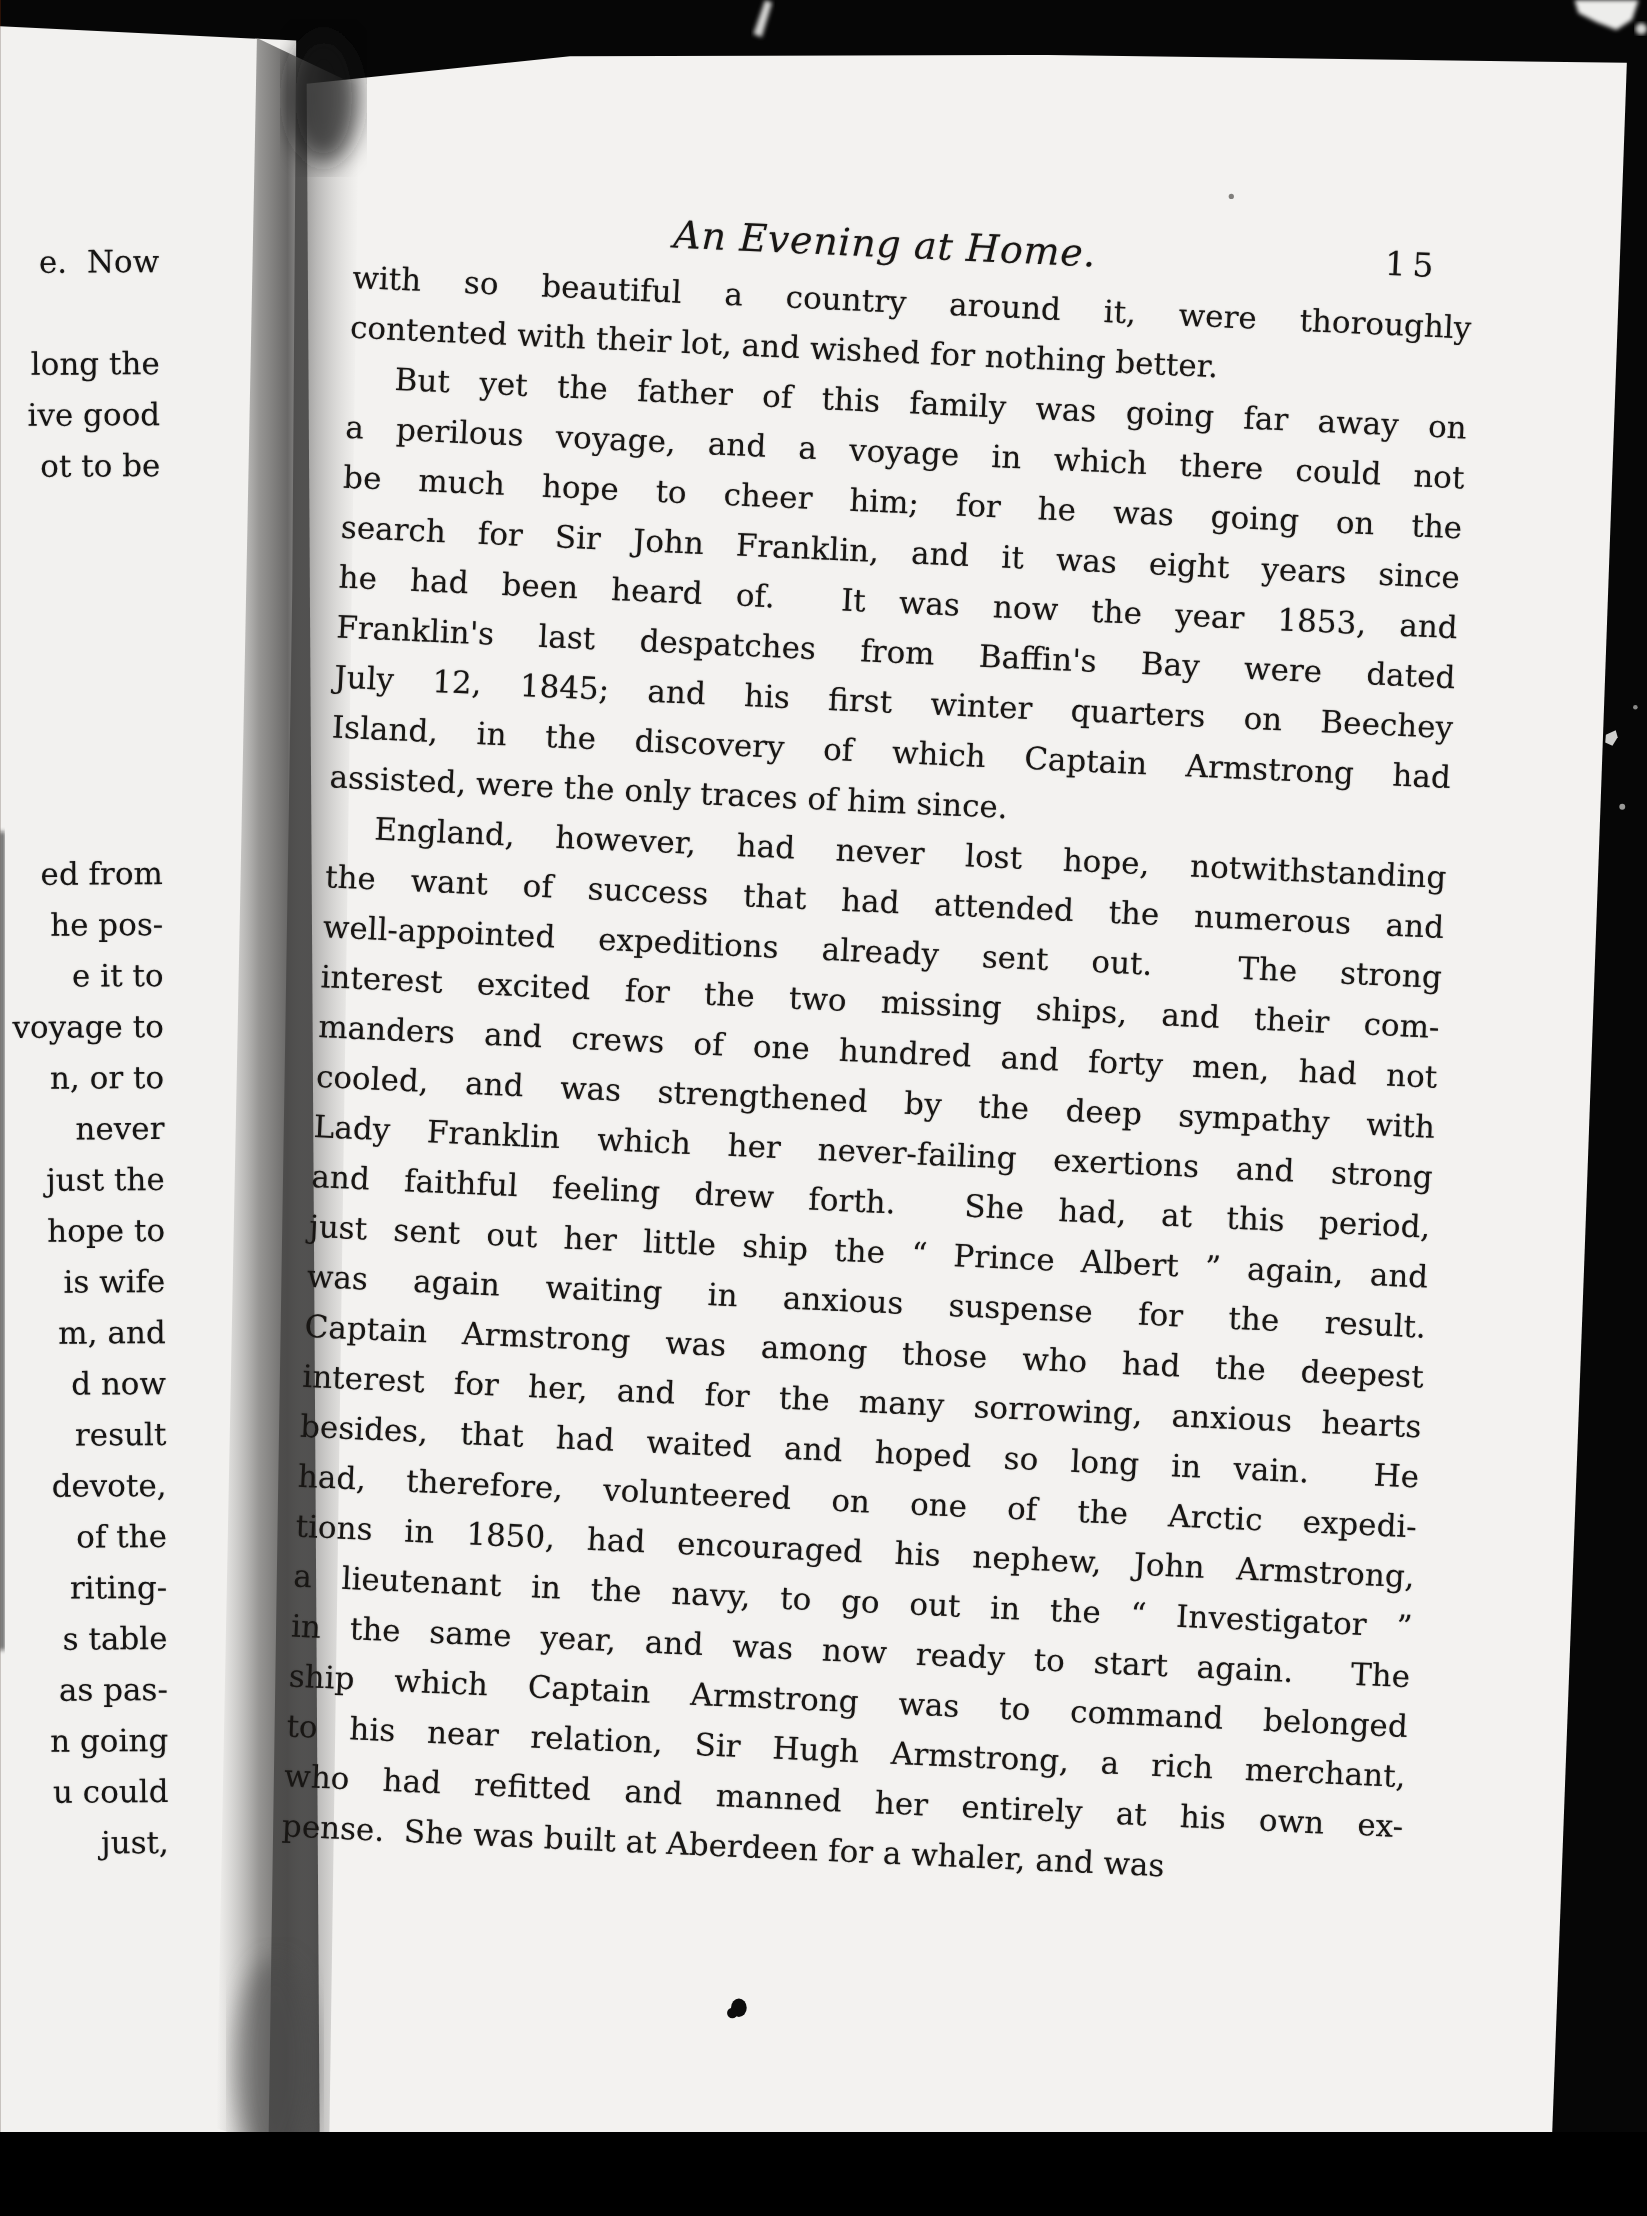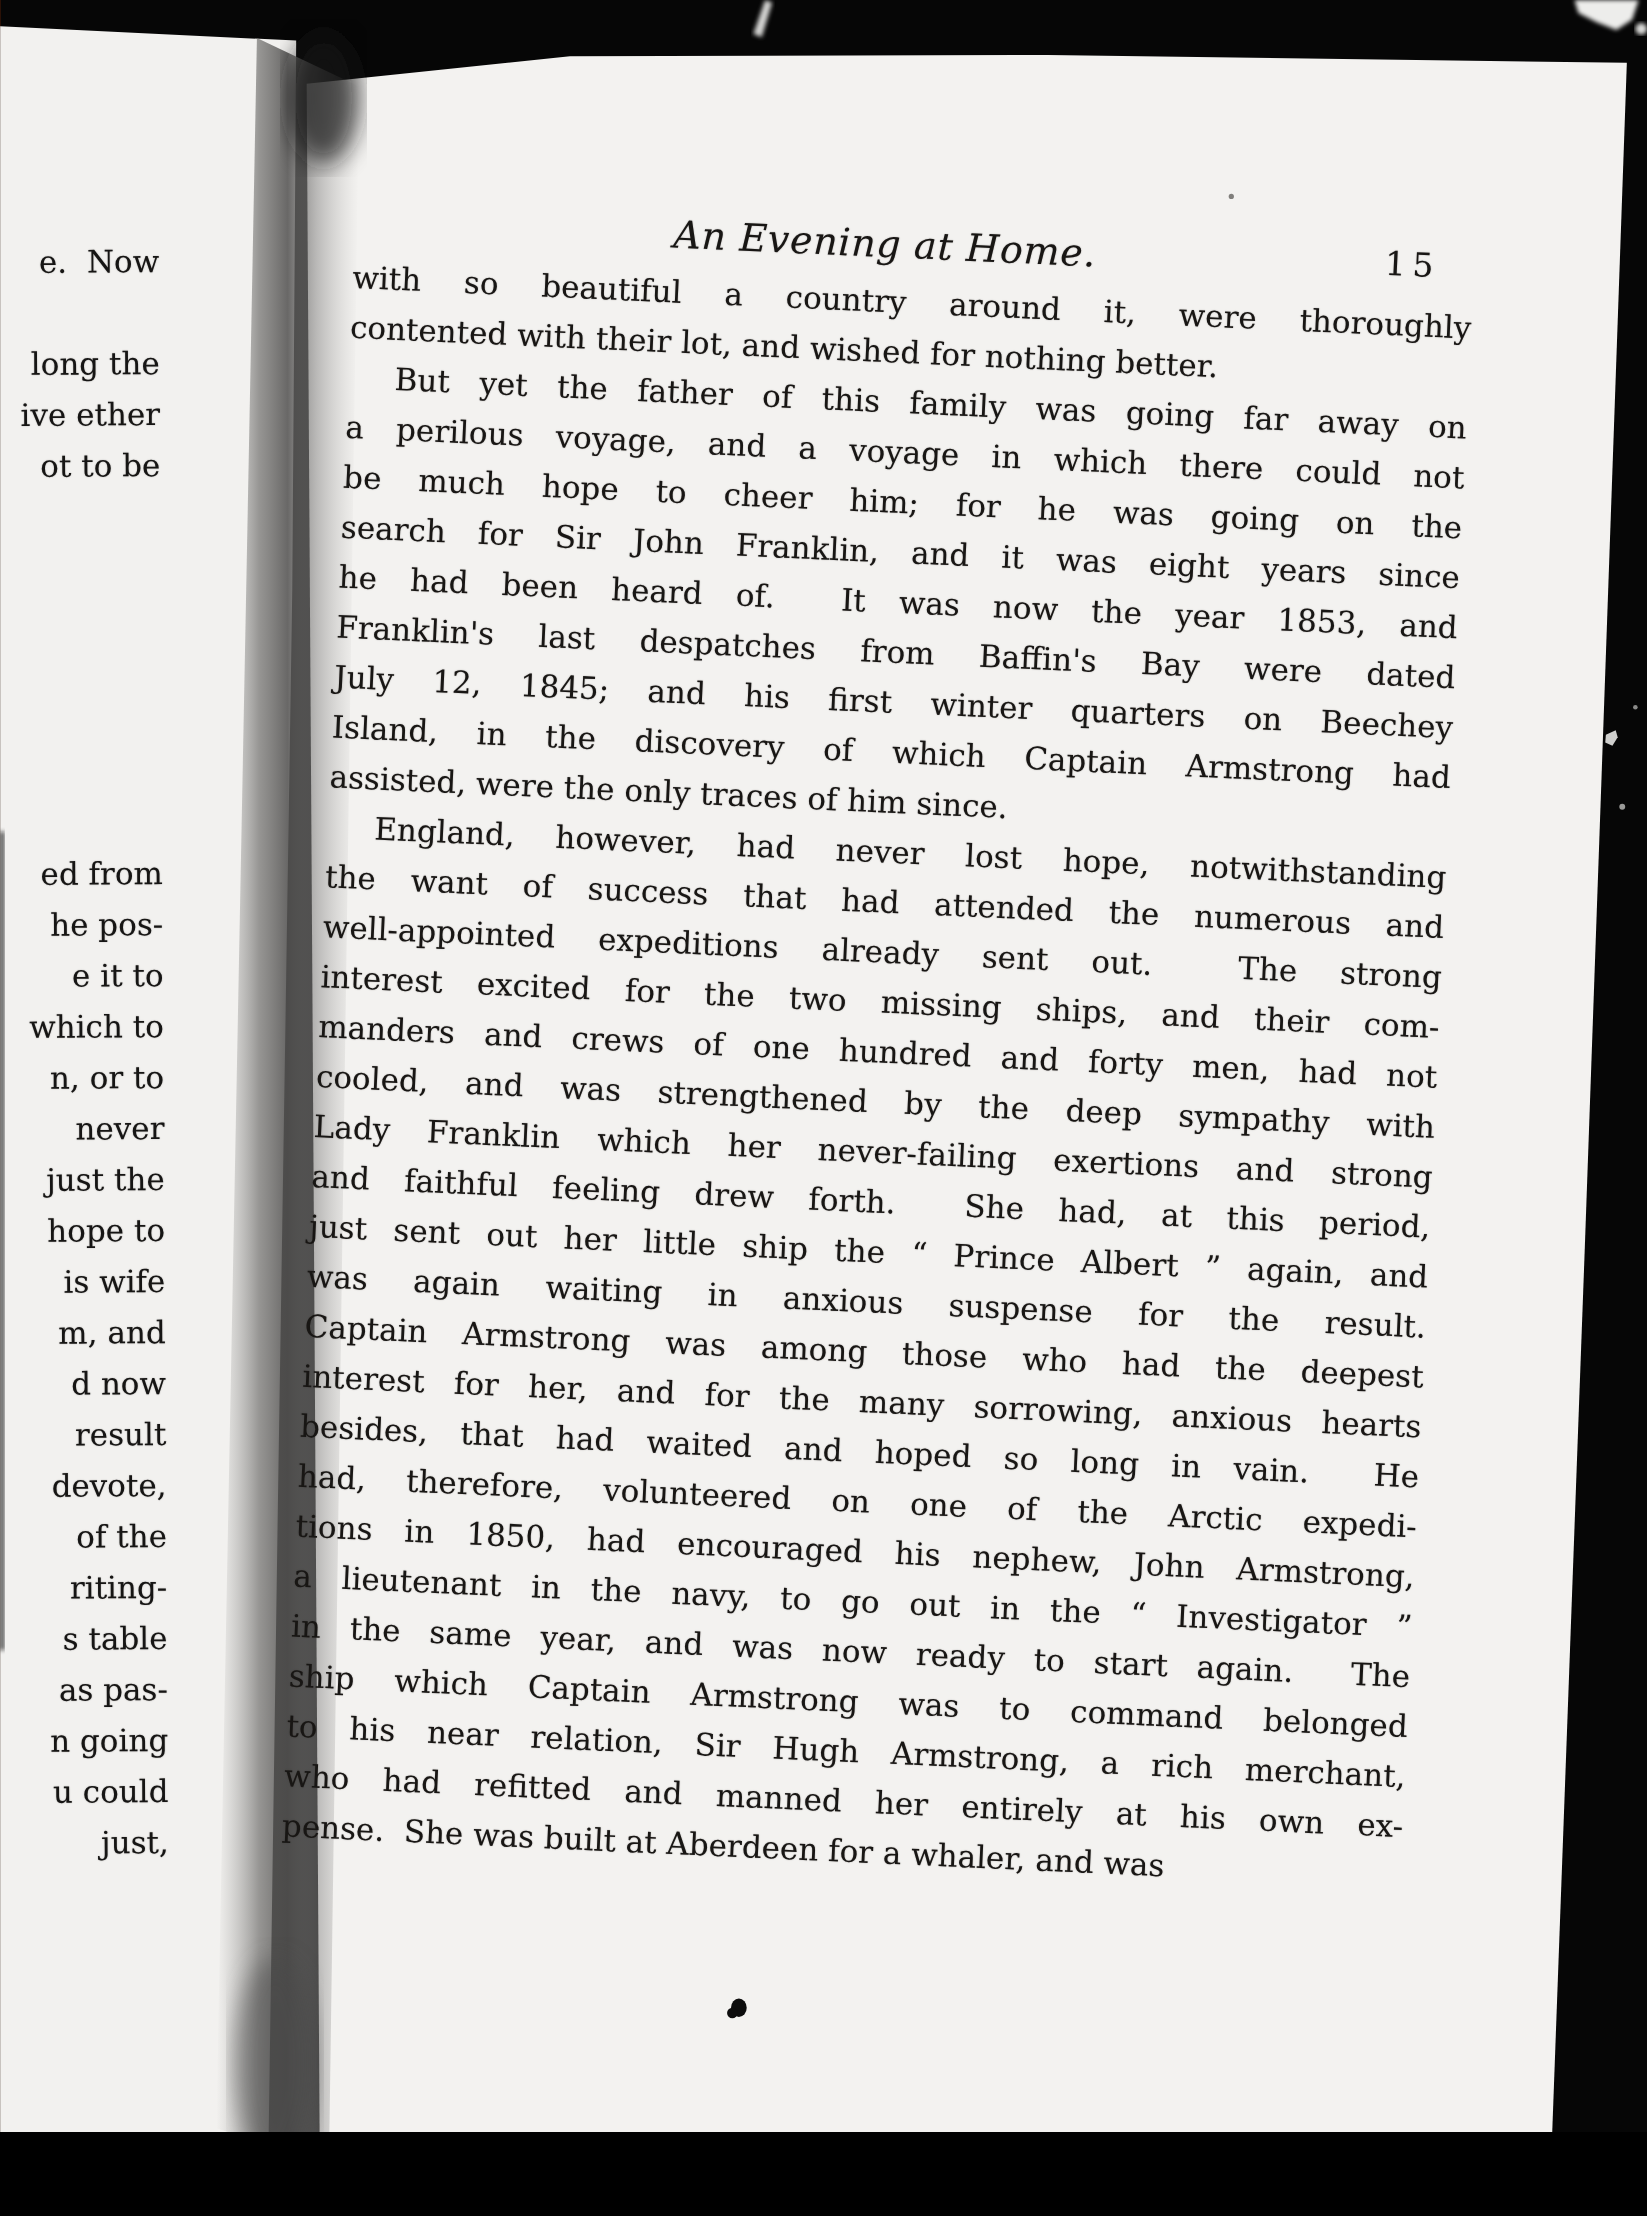--- a/index.html
+++ b/index.html
@@ -89,33 +89,33 @@
 
     <rect x="0" y="1270" width="6" height="1250" fill="#141414" opacity="0.85" filter="url(#blur3)"></rect>
 
     <circle cx="1880" cy="300" r="4" fill="#5a5855" opacity="0.75"></circle>
   </svg>
 
   <div class="left-fragments" id="leftFragments">
       <div class="frag">e.&nbsp; Now</div>
       <div class="frag"></div>
       <div class="frag">long the</div>
-      <div class="frag">ive ether</div>
+      <div class="frag">ive good</div>
       <div class="frag">ot to be</div>
       <div class="frag"></div>
       <div class="frag"></div>
       <div class="frag"></div>
       <div class="frag"></div>
       <div class="frag"></div>
       <div class="frag"></div>
       <div class="frag"></div>
       <div class="frag">ed from</div>
       <div class="frag">he pos-</div>
       <div class="frag">e it to</div>
-      <div class="frag">which to</div>
+      <div class="frag">voyage to</div>
       <div class="frag">n, or to</div>
       <div class="frag">never</div>
       <div class="frag">just the</div>
       <div class="frag">hope to</div>
       <div class="frag">is wife</div>
       <div class="frag">m, and</div>
       <div class="frag">d now</div>
       <div class="frag">result</div>
       <div class="frag">devote,</div>
       <div class="frag">of the</div>

